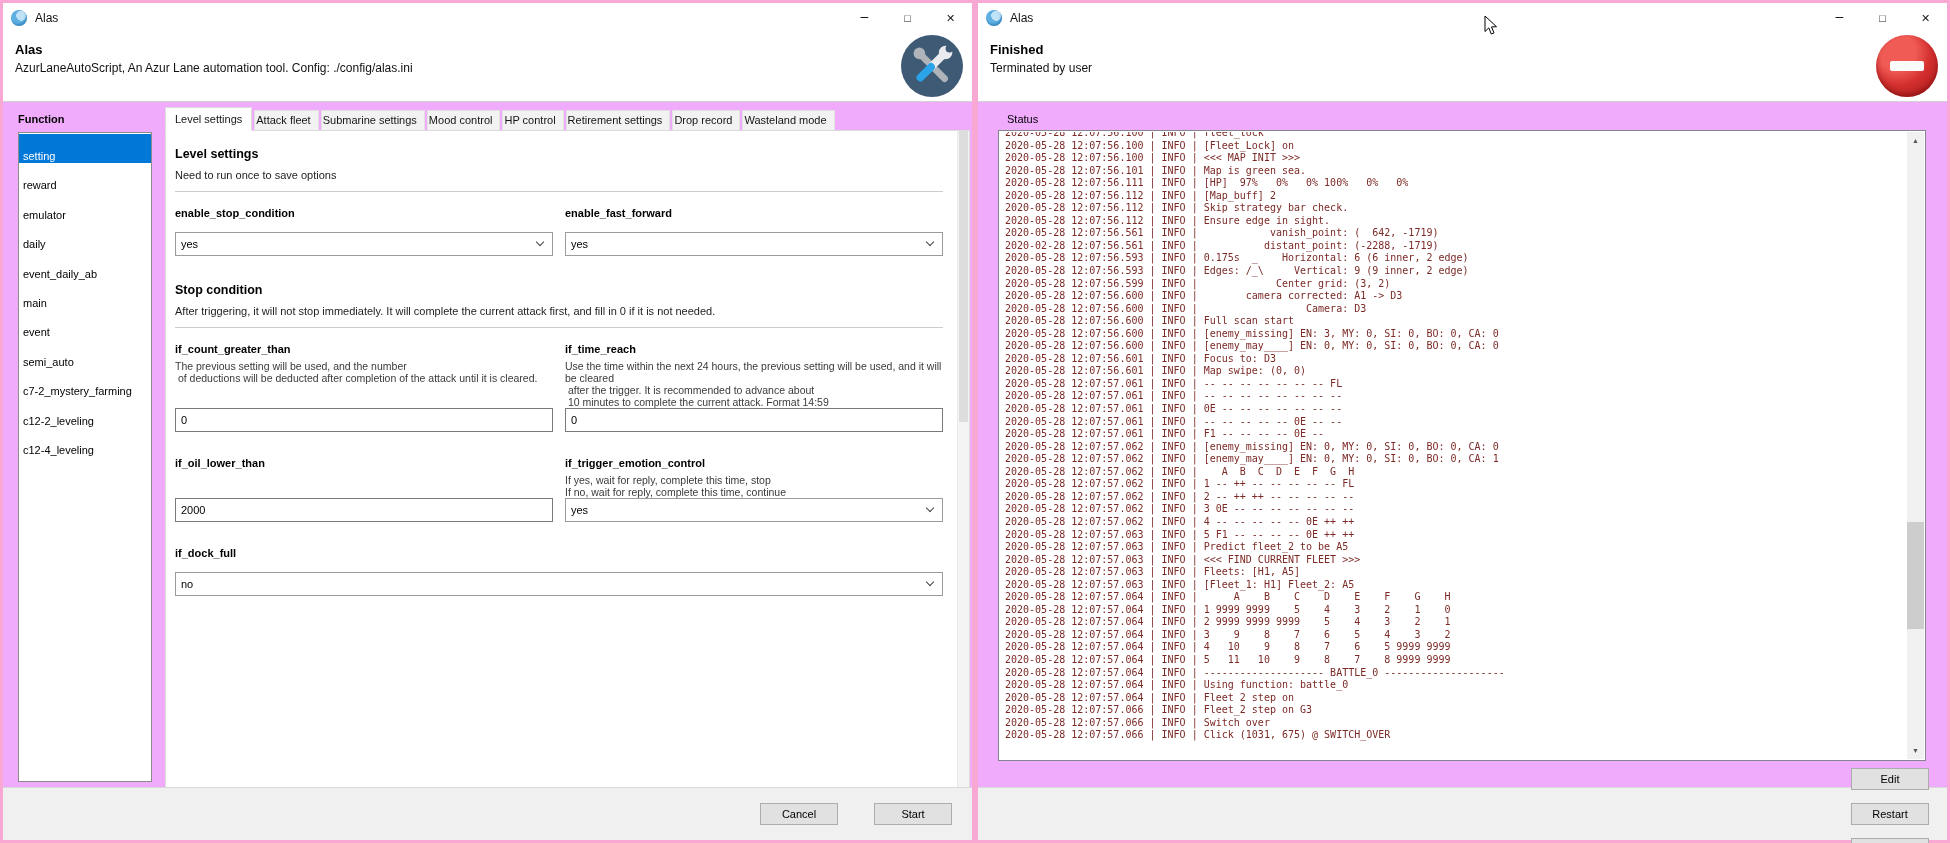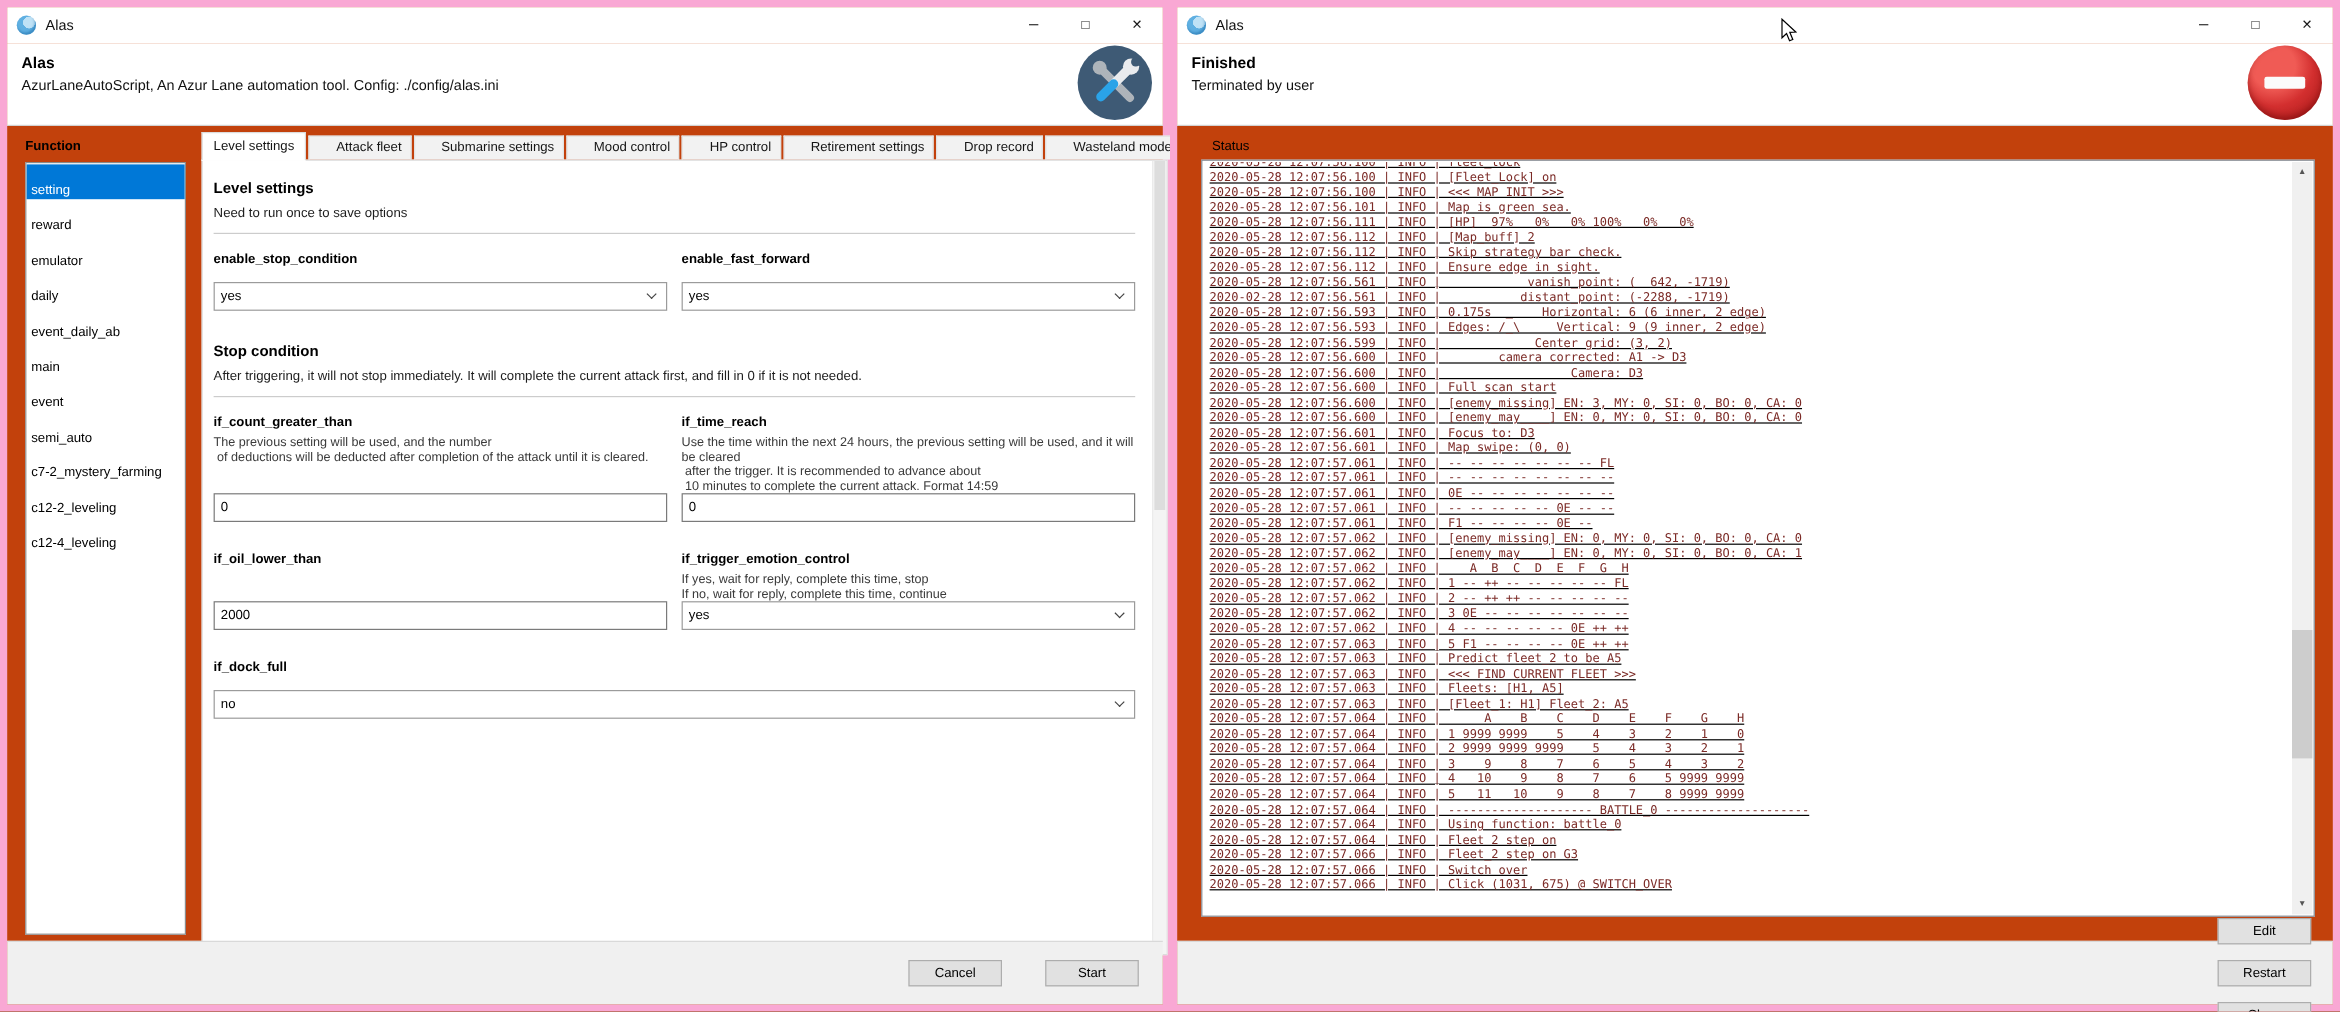--- a/index.html
+++ b/index.html
@@ -1,19 +1,19 @@
 <!DOCTYPE html>
 <html><head>
 <meta charset="utf-8">
 <style>
   * { margin:0; padding:0; box-sizing:border-box; }
   html,body { width:1950px; height:843px; overflow:hidden; }
   body { background:#8a8a8a; font-family:"Liberation Sans",sans-serif; color:#000; position:relative; }
 
-  .window { position:absolute; top:0; width:975px; height:843px; background:#c2410c; border:6px solid #f9a8d4; }
+  .window { position:absolute; top:0; width:975px; height:843px; background:#f0abfc; border:3px solid #f9a8d4; }
   #win-left { left:0; }
   #win-right { left:975px; }
 
   .titlebar { position:absolute; top:0; left:0; right:0; height:30px; background:#fff; display:flex; align-items:center; }
   .app-icon { width:16px; height:16px; margin:0 8px 0 8px; border-radius:50%;
               background:radial-gradient(circle at 64% 36%, #bfe2f6 0 34%, #5fb0e2 35% 100%);
               box-shadow:inset -1px -2px 2px rgba(30,110,170,.55); }
   .title-text { font-size:12px; color:#111; }
   .caption-buttons { margin-left:auto; display:flex; height:30px; }
   .caption-btn { width:43px; height:30px; display:flex; align-items:center; justify-content:center;
@@ -34,21 +34,21 @@
   .stop-bar { position:absolute; left:14px; top:26px; width:34px; height:10px; background:#fbfbfb; border-radius:2px; }
 
   
   .func-label { position:absolute; left:15px; top:110px; font-size:11px; font-weight:bold; }
   .func-list { position:absolute; left:15px; top:129px; width:134px; bottom:58px; background:#fff;
                border:1px solid #8b8b8b; font-size:11px; padding-top:1px; overflow:hidden; }
   .list-item { padding:16px 2px 0 4px; line-height:13.4px; white-space:nowrap; cursor:default; }
   .list-item.selected { background:#0078d7; color:#fff; }
 
   .tab-bar { position:absolute; left:162px; top:102px; right:8px; height:25px; display:flex; align-items:flex-end; }
-  .tab { font-size:11px; padding:3px 7px 4px 22px; background:#f2f2f2; border:1px solid #e2e2e2; border-bottom:none;
+  .tab { font-size:11px; padding:3px 7px 4px 1px; background:#f2f2f2; border:1px solid #e2e2e2; border-bottom:none;
          margin-right:2px; white-space:nowrap; color:#151515; cursor:default; }
   .tab.active { background:#fff; border:1px solid #dcdcdc; border-bottom:1px solid #fff; padding:5px 9px 5px 9px;
                 position:relative; z-index:3; margin-bottom:-1px; }
 
   .content-panel { position:absolute; left:162px; top:127px; width:805px; height:663px; background:#fff;
                    border:1px solid #dcdcdc; overflow:hidden; }
   .panel-scrollbar { position:absolute; top:0; right:0; bottom:0; width:12px; background:#f4f4f4;
                      border-left:1px solid #ebebeb; }
   .panel-thumb { position:absolute; top:0; left:1px; right:1px; height:44%; background:#dddddd; }
 
@@ -75,21 +75,21 @@
   #left-footer-buttons { gap:36px; margin-right:20px; }
   #right-footer-buttons { gap:13px; margin-right:18px;flex-direction:column; }
   .win-btn { width:78px; height:22px; background:#e1e1e1; border:1px solid #adadad; font-size:11px;
              font-family:"Liberation Sans",sans-serif; color:#000; cursor:default; }
 
   
   .status-label { position:absolute; left:29px; top:110px; font-size:11px; }
   .log-box { position:absolute; left:20px; top:127px; width:928px; height:631px; background:#fff;
              border:1px solid #82878f; }
   .log-clip { position:absolute; top:1px; left:2px; right:19px; bottom:1px; overflow:hidden; }
-  #log { margin-top:-5px; padding-left:4px;text-decoration:underline; }
+  #log { margin-top:-5px; padding-left:4px; }
   .log-line { font-family:"DejaVu Sans Mono","Liberation Mono",monospace; font-size:10px; line-height:12.55px;
               white-space:pre; color:#7b2a26; }
   .v-scrollbar { position:absolute; top:1px; right:1px; bottom:1px; width:17px; background:#f0f0f0; }
   .sb-arrow { position:absolute; left:0; right:0; height:17px; display:flex; align-items:center;
               justify-content:center; font-size:7px; color:#555; }
   .sb-arrow.up { top:0; } .sb-arrow.down { bottom:0; }
   .sb-thumb { position:absolute; left:0; right:0; top:390px; height:107px; background:#cdcdcd; }
 
   .mouse-cursor { position:absolute; left:1484px; top:15px; z-index:50; }
 </style>

